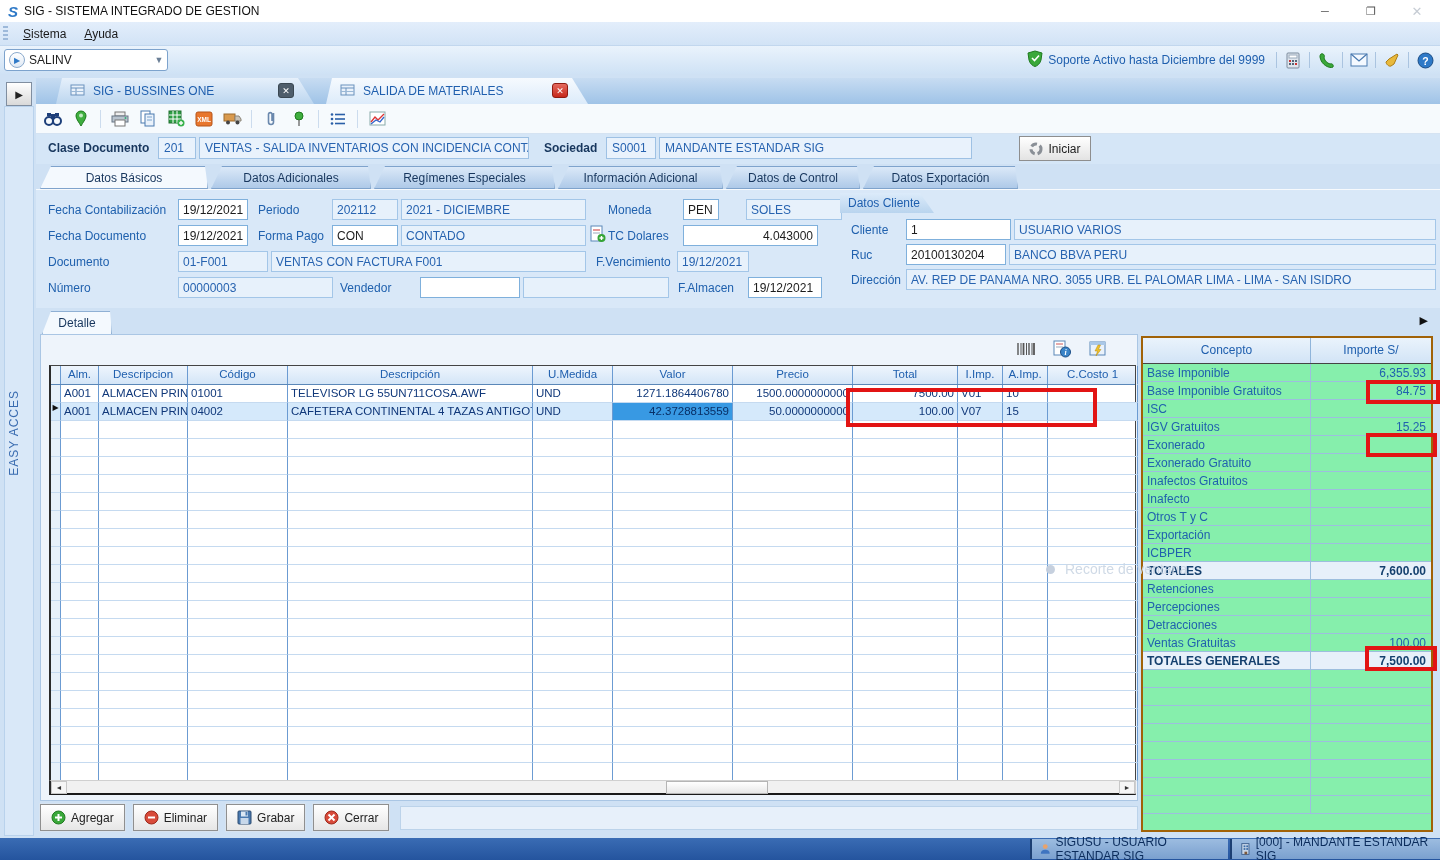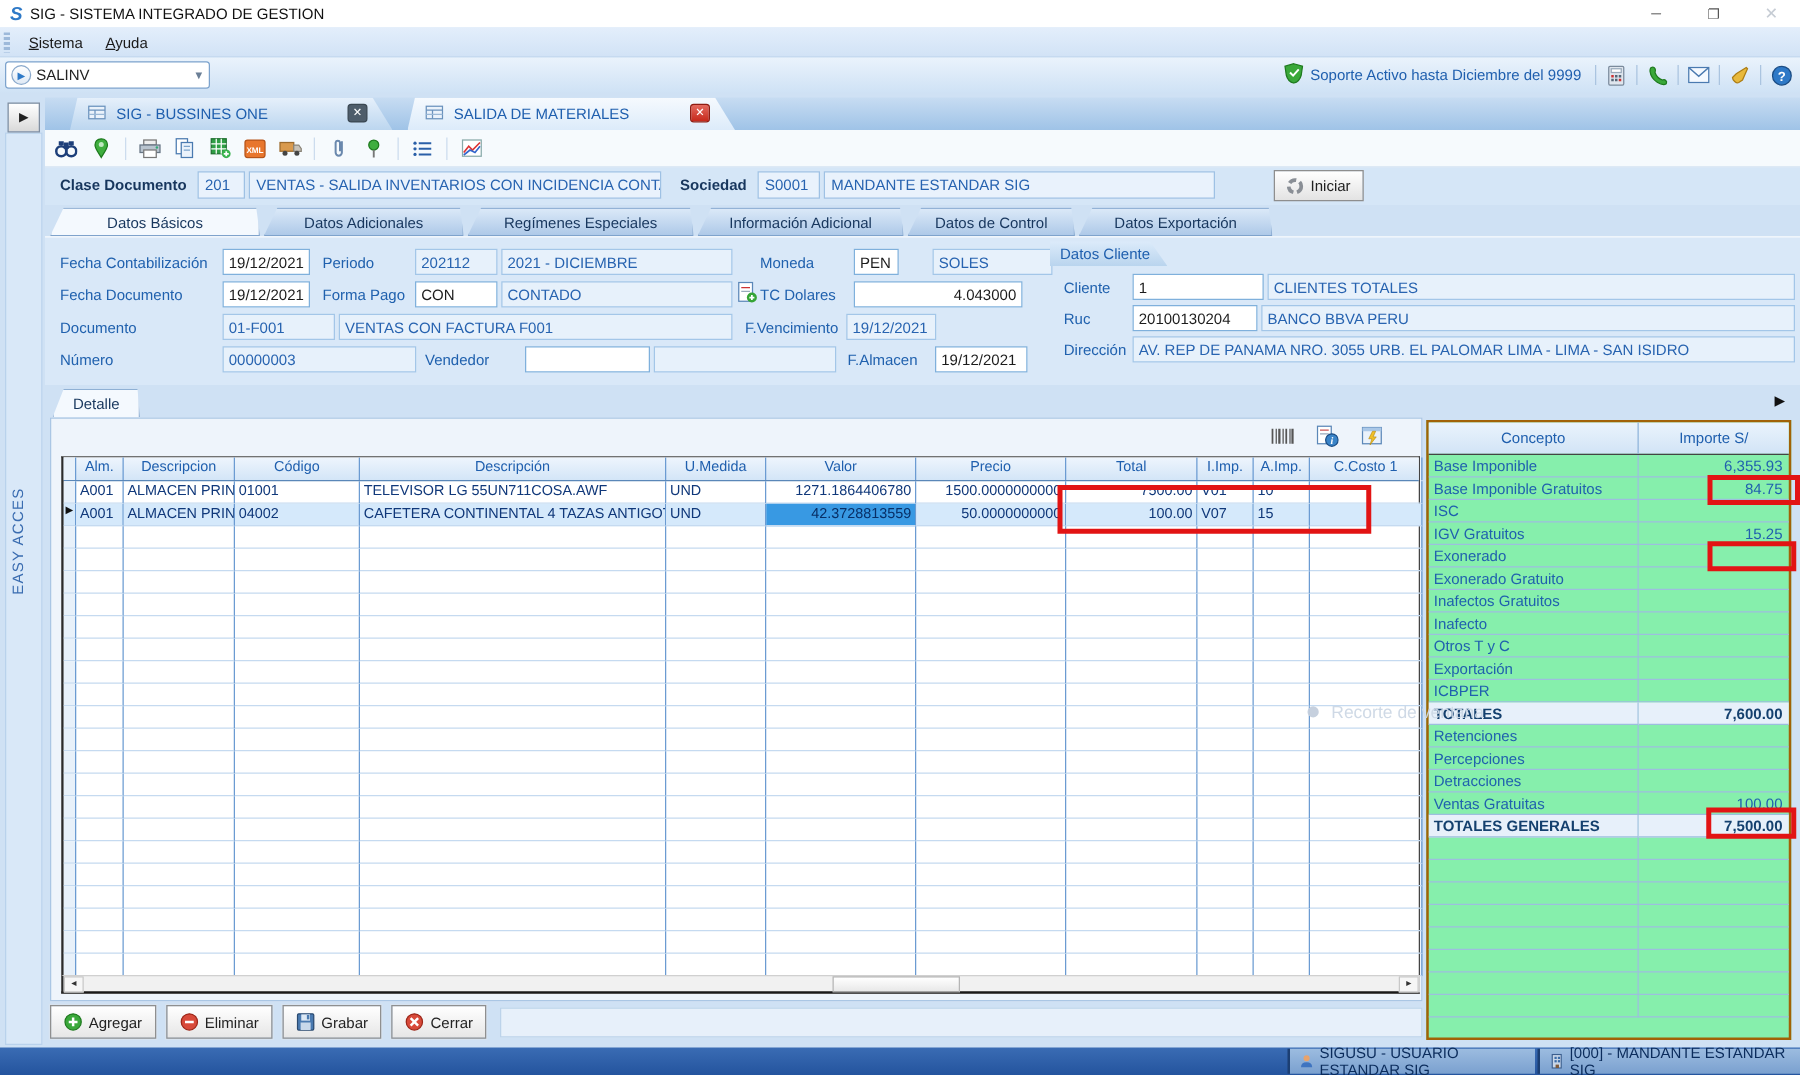--- a/index.html
+++ b/index.html
@@ -377,21 +377,21 @@
     <span class="flabel" style="left:304px; top:91px;">Vendedor</span>
     <div class="ffield editable" style="left:384px; top:87px; width:100px;"></div>
     <div class="ffield" style="left:487px; top:87px; width:146px;"></div>
     <span class="flabel" style="left:642px; top:91px;">F.Almacen</span>
     <div class="ffield editable" style="left:712px; top:87px; width:74px;">19/12/2021</div>
 
     <div id="dc-group">
       <div id="dc-tab">Datos Cliente</div>
       <span class="flabel" style="left:11px; top:30px;">Cliente</span>
       <div class="ffield editable" style="left:66px; top:26px; width:105px;">1</div>
-      <div class="ffield" style="left:174px; top:26px; width:422px;">CLIENTES TOTALES</div>
+      <div class="ffield" style="left:174px; top:26px; width:422px;">USUARIO VARIOS</div>
       <span class="flabel" style="left:11px; top:55px;">Ruc</span>
       <div class="ffield editable" style="left:66px; top:51px; width:100px;">20100130204</div>
       <div class="ffield" style="left:169px; top:51px; width:427px;">BANCO BBVA PERU</div>
       <span class="flabel" style="left:11px; top:80px;">Dirección</span>
       <div class="ffield" style="left:66px; top:76px; width:530px;">AV. REP DE PANAMA NRO. 3055 URB.  EL PALOMAR  LIMA  - LIMA  - SAN ISIDRO</div>
     </div>
   </div>
 
   <div id="detalle-tab">Detalle</div>
   <div id="expander-arrow">▶</div>

